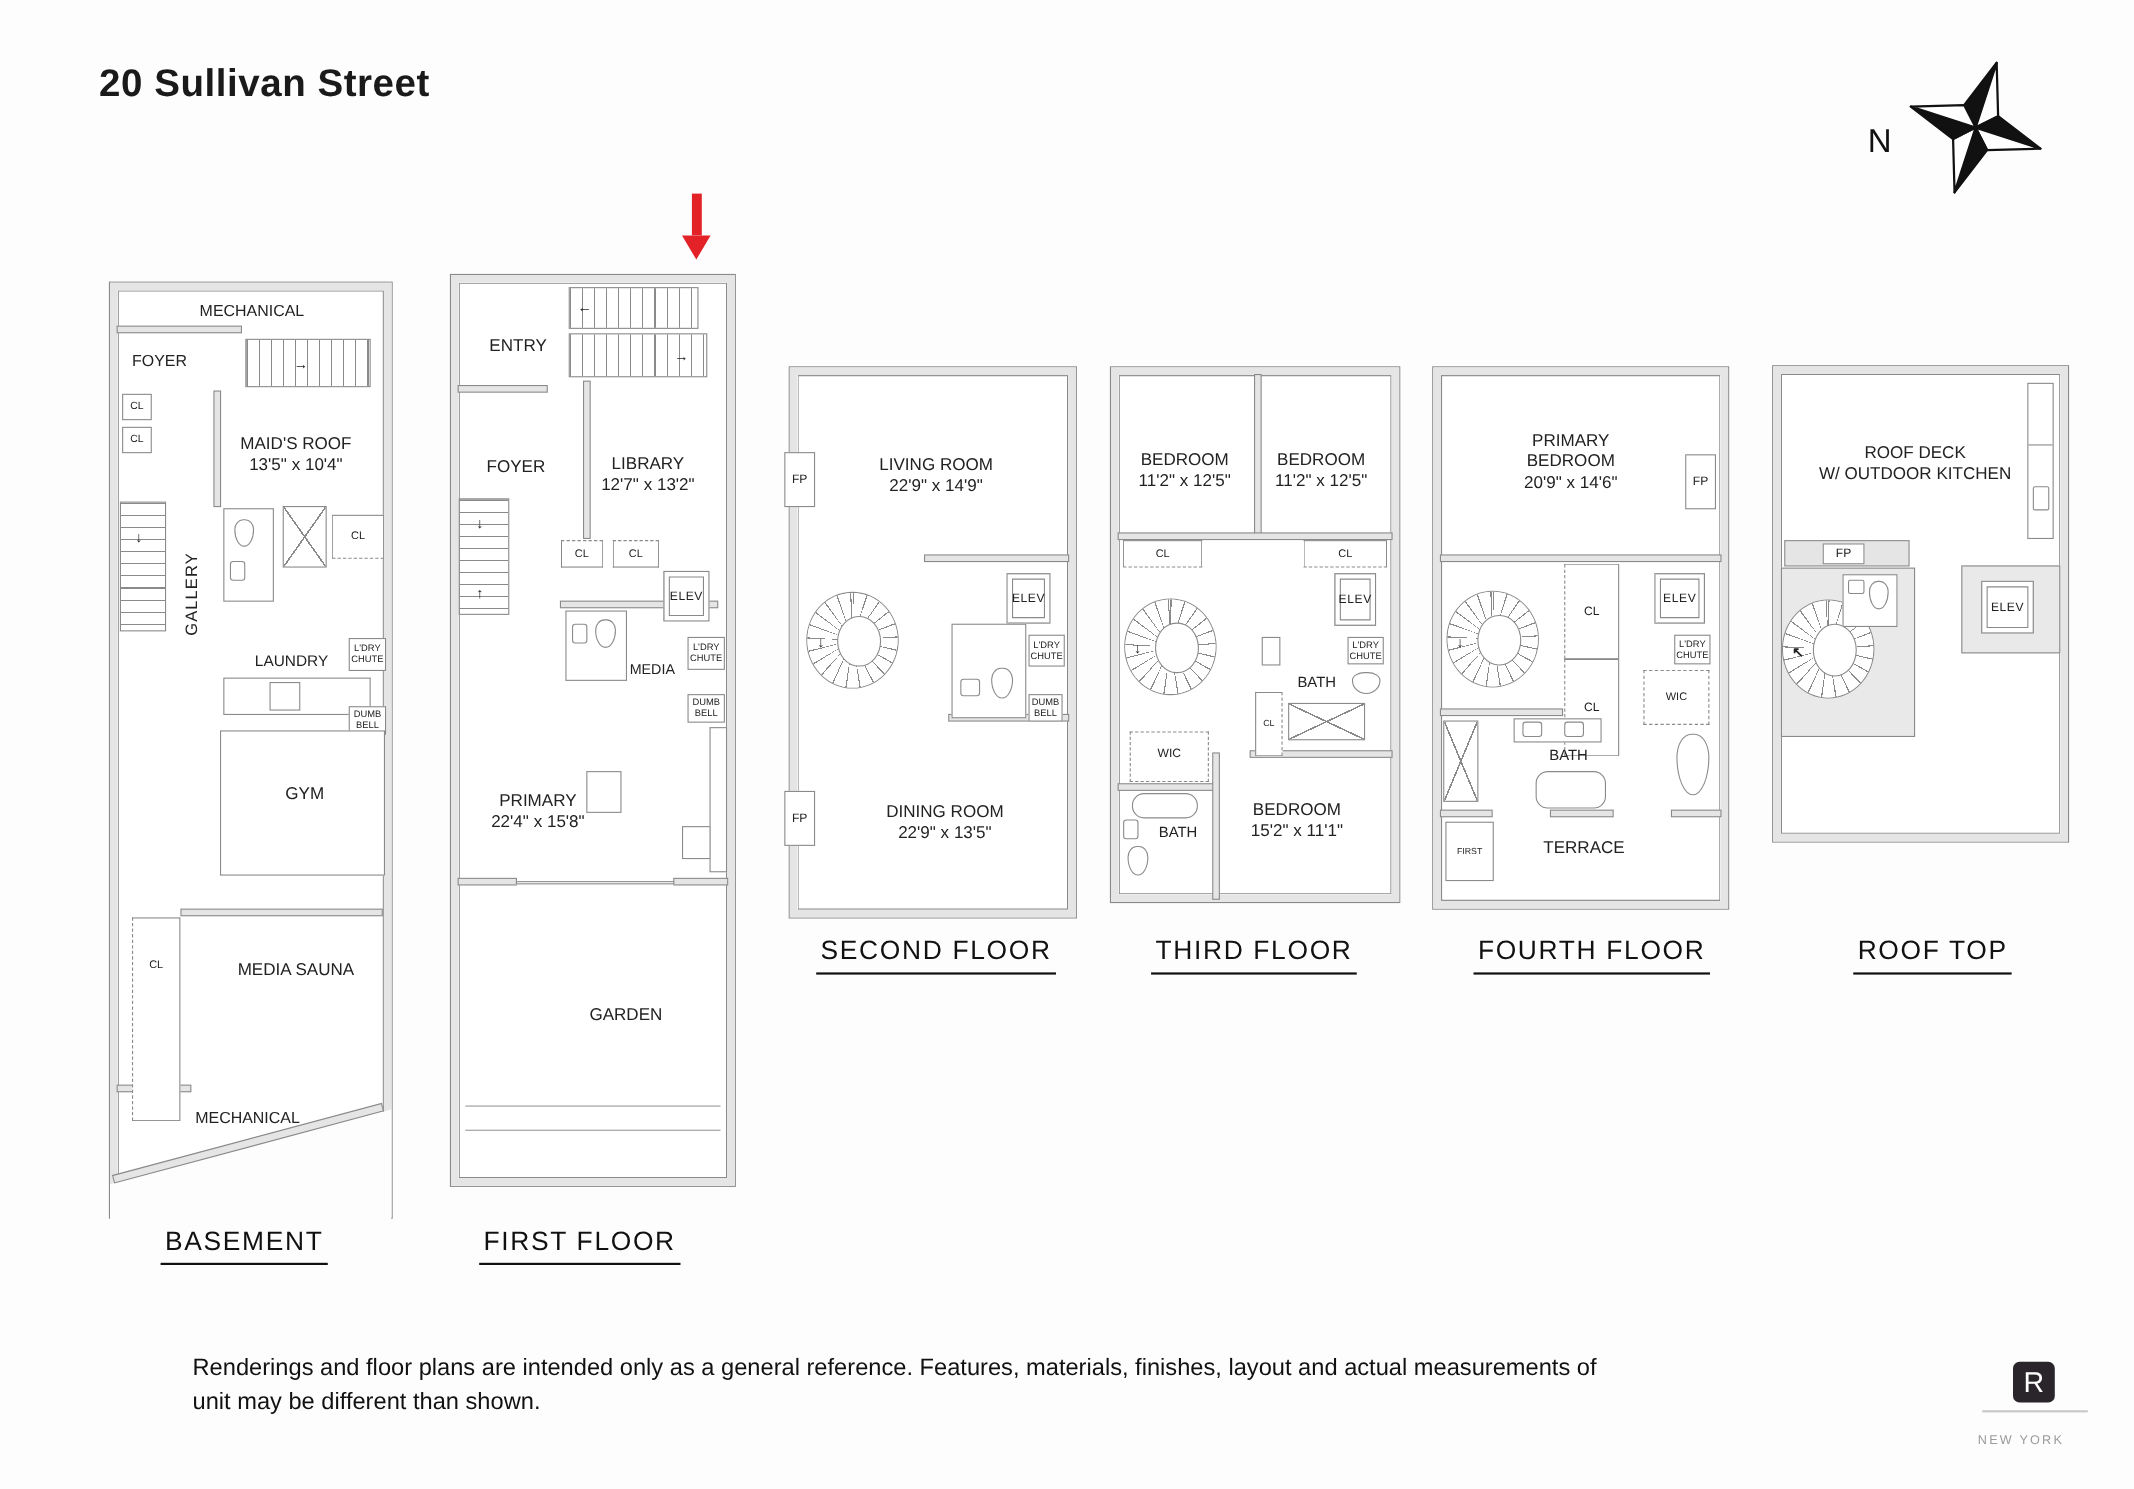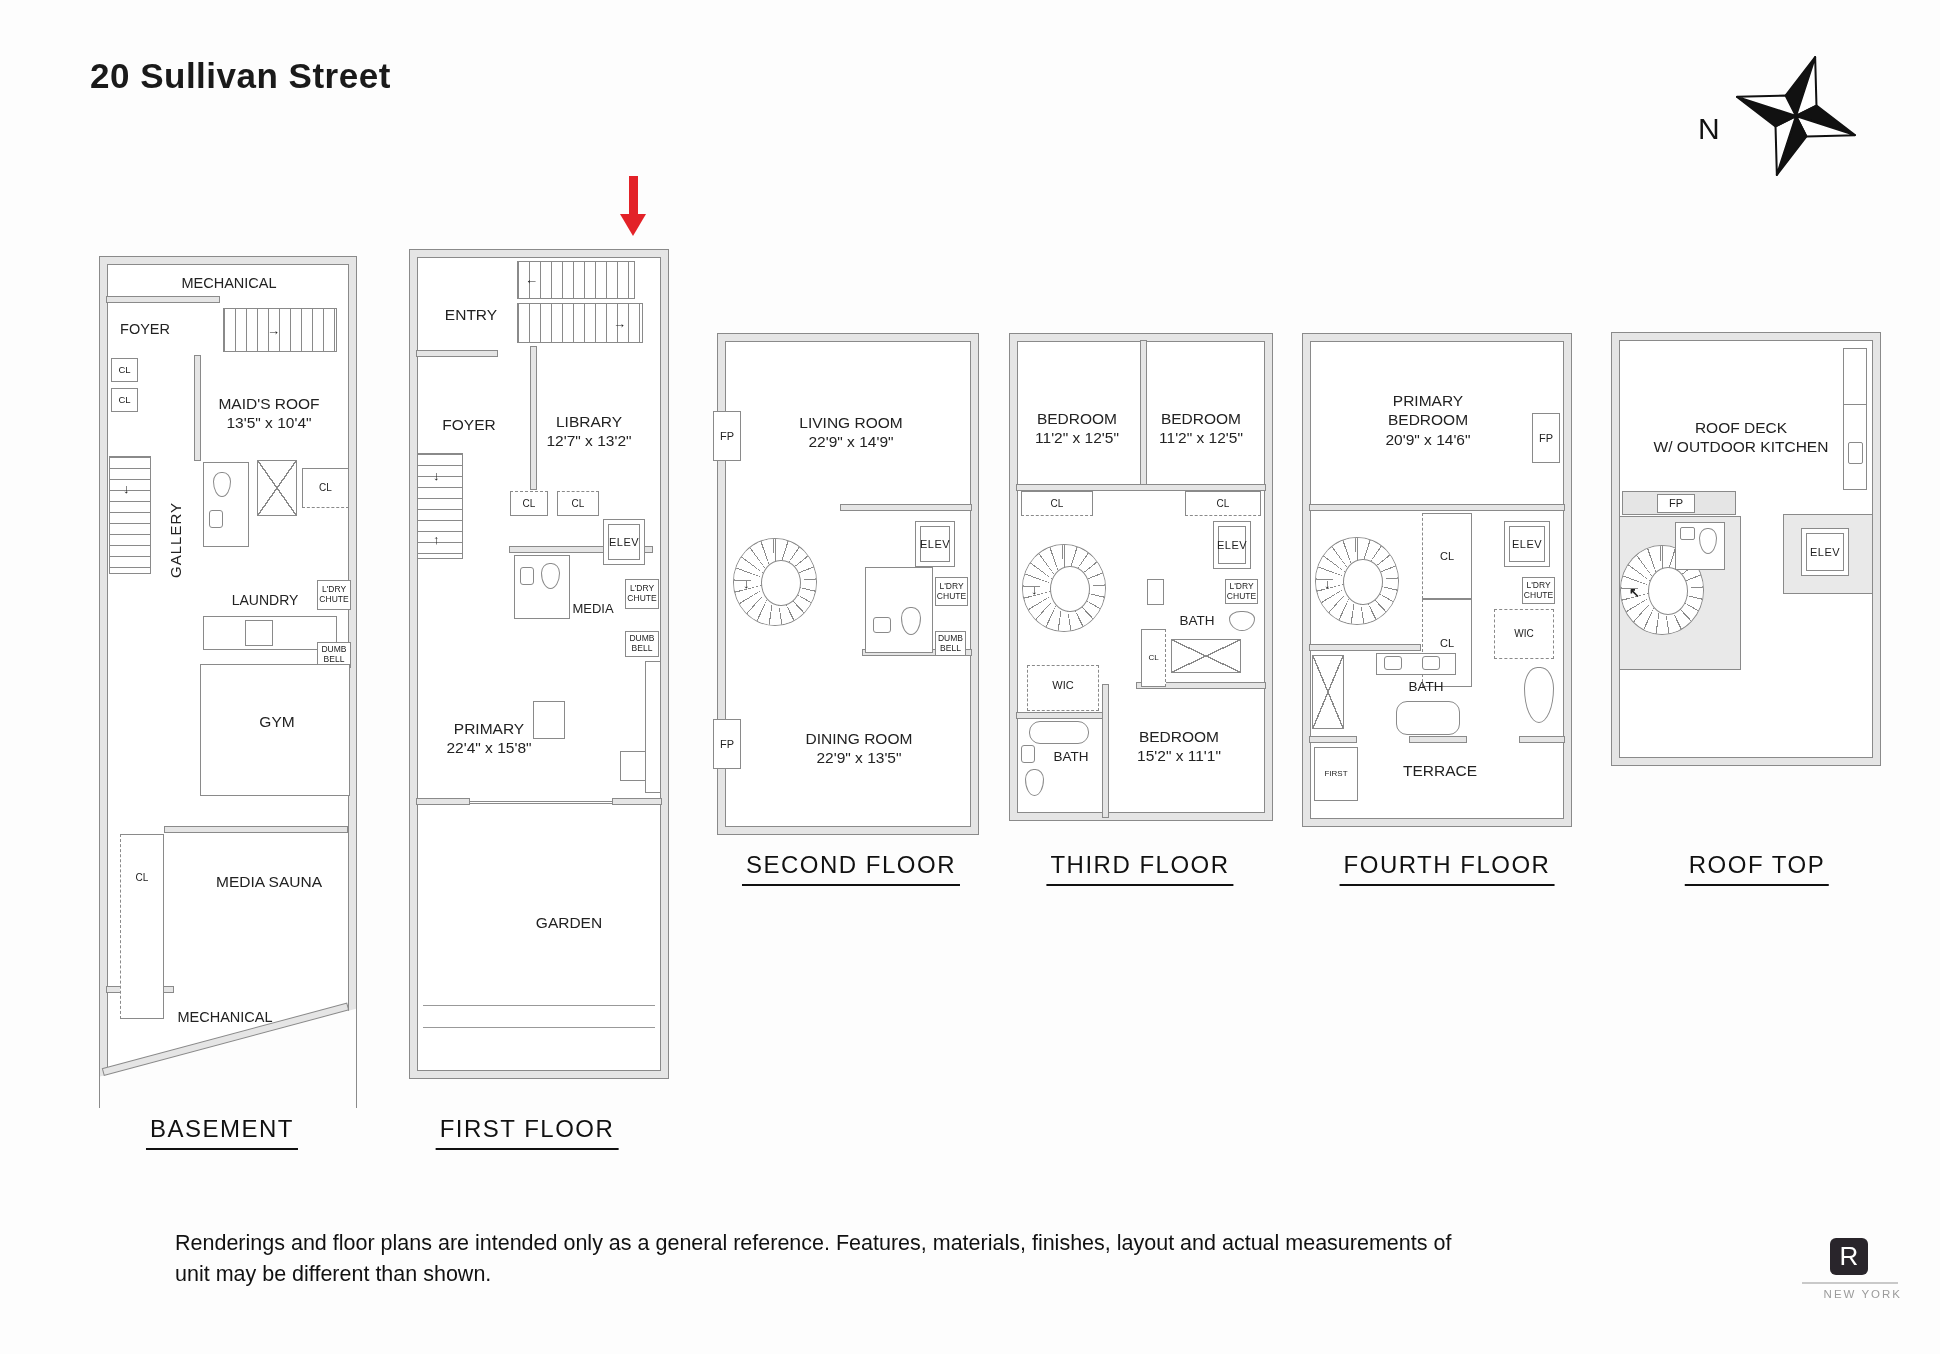--- a/index.html
+++ b/index.html
@@ -374,34 +374,34 @@
   <span class="arr" style="left:10px;top:246px;font-weight:bold">↖</span>
   <div class="box" style="left:56px;top:182px;width:50px;height:48px"></div>
   <div class="box wc" style="left:80px;top:188px;width:18px;height:26px"></div>
   <div class="box" style="left:61px;top:187px;width:15px;height:13px;border-radius:2px"></div>
 
   <div class="gray" style="position:absolute;left:164px;top:174px;width:90px;height:80px;border:1px solid #8a8a8a;box-sizing:border-box"></div>
   <div class="elevbox" style="left:182px;top:188px;width:48px;height:48px">
     <span>ELEV</span>
   </div>
 
-  <div class="lbl" style="left:122px;top:78px">
+  <div class="lbl" style="left:122px;top:62px">
     <div>ROOF DECK</div>
     <div>W/ OUTDOOR KITCHEN</div>
   </div>
 </div>
 
 <div class="flabel" style="left:222px;top:1115px">BASEMENT</div>
 <div class="flabel" style="left:527px;top:1115px">FIRST FLOOR</div>
 <div class="flabel" style="left:851px;top:851px">SECOND FLOOR</div>
 <div class="flabel" style="left:1140px;top:851px">THIRD FLOOR</div>
 <div class="flabel" style="left:1447px;top:851px">FOURTH FLOOR</div>
 <div class="flabel" style="left:1757px;top:851px">ROOF TOP</div>
 
 <div style="position:absolute;left:175px;top:1228px;width:1300px;font-size:21.5px;line-height:1.45;color:#111">Renderings and floor plans are intended only as a general reference. Features, materials, finishes, layout and actual measurements of unit may be different than shown.</div>
 
 <div style="position:absolute;left:1798px;top:1238px;width:104px;height:70px">
   <div style="position:absolute;left:32px;top:0;width:38px;height:37px;background:#29252b;border-radius:6px;display:flex;align-items:center;justify-content:center">
     <span style="color:#fff;font-size:26px">R</span>
   </div>
   <div style="position:absolute;left:4px;top:44px;width:96px;height:2px;background:#c9c9c9"></div>
-  <div style="position:absolute;left:0;top:50px;width:104px;text-align:right;font-size:11.5px;letter-spacing:2px;color:#9b9b9b">NEW YORK</div>
+  <div style="position:absolute;left:0;top:66px;width:104px;text-align:left;font-size:11.5px;letter-spacing:2px;color:#9b9b9b">NEW YORK</div>
 </div>
 
 </body></html>

